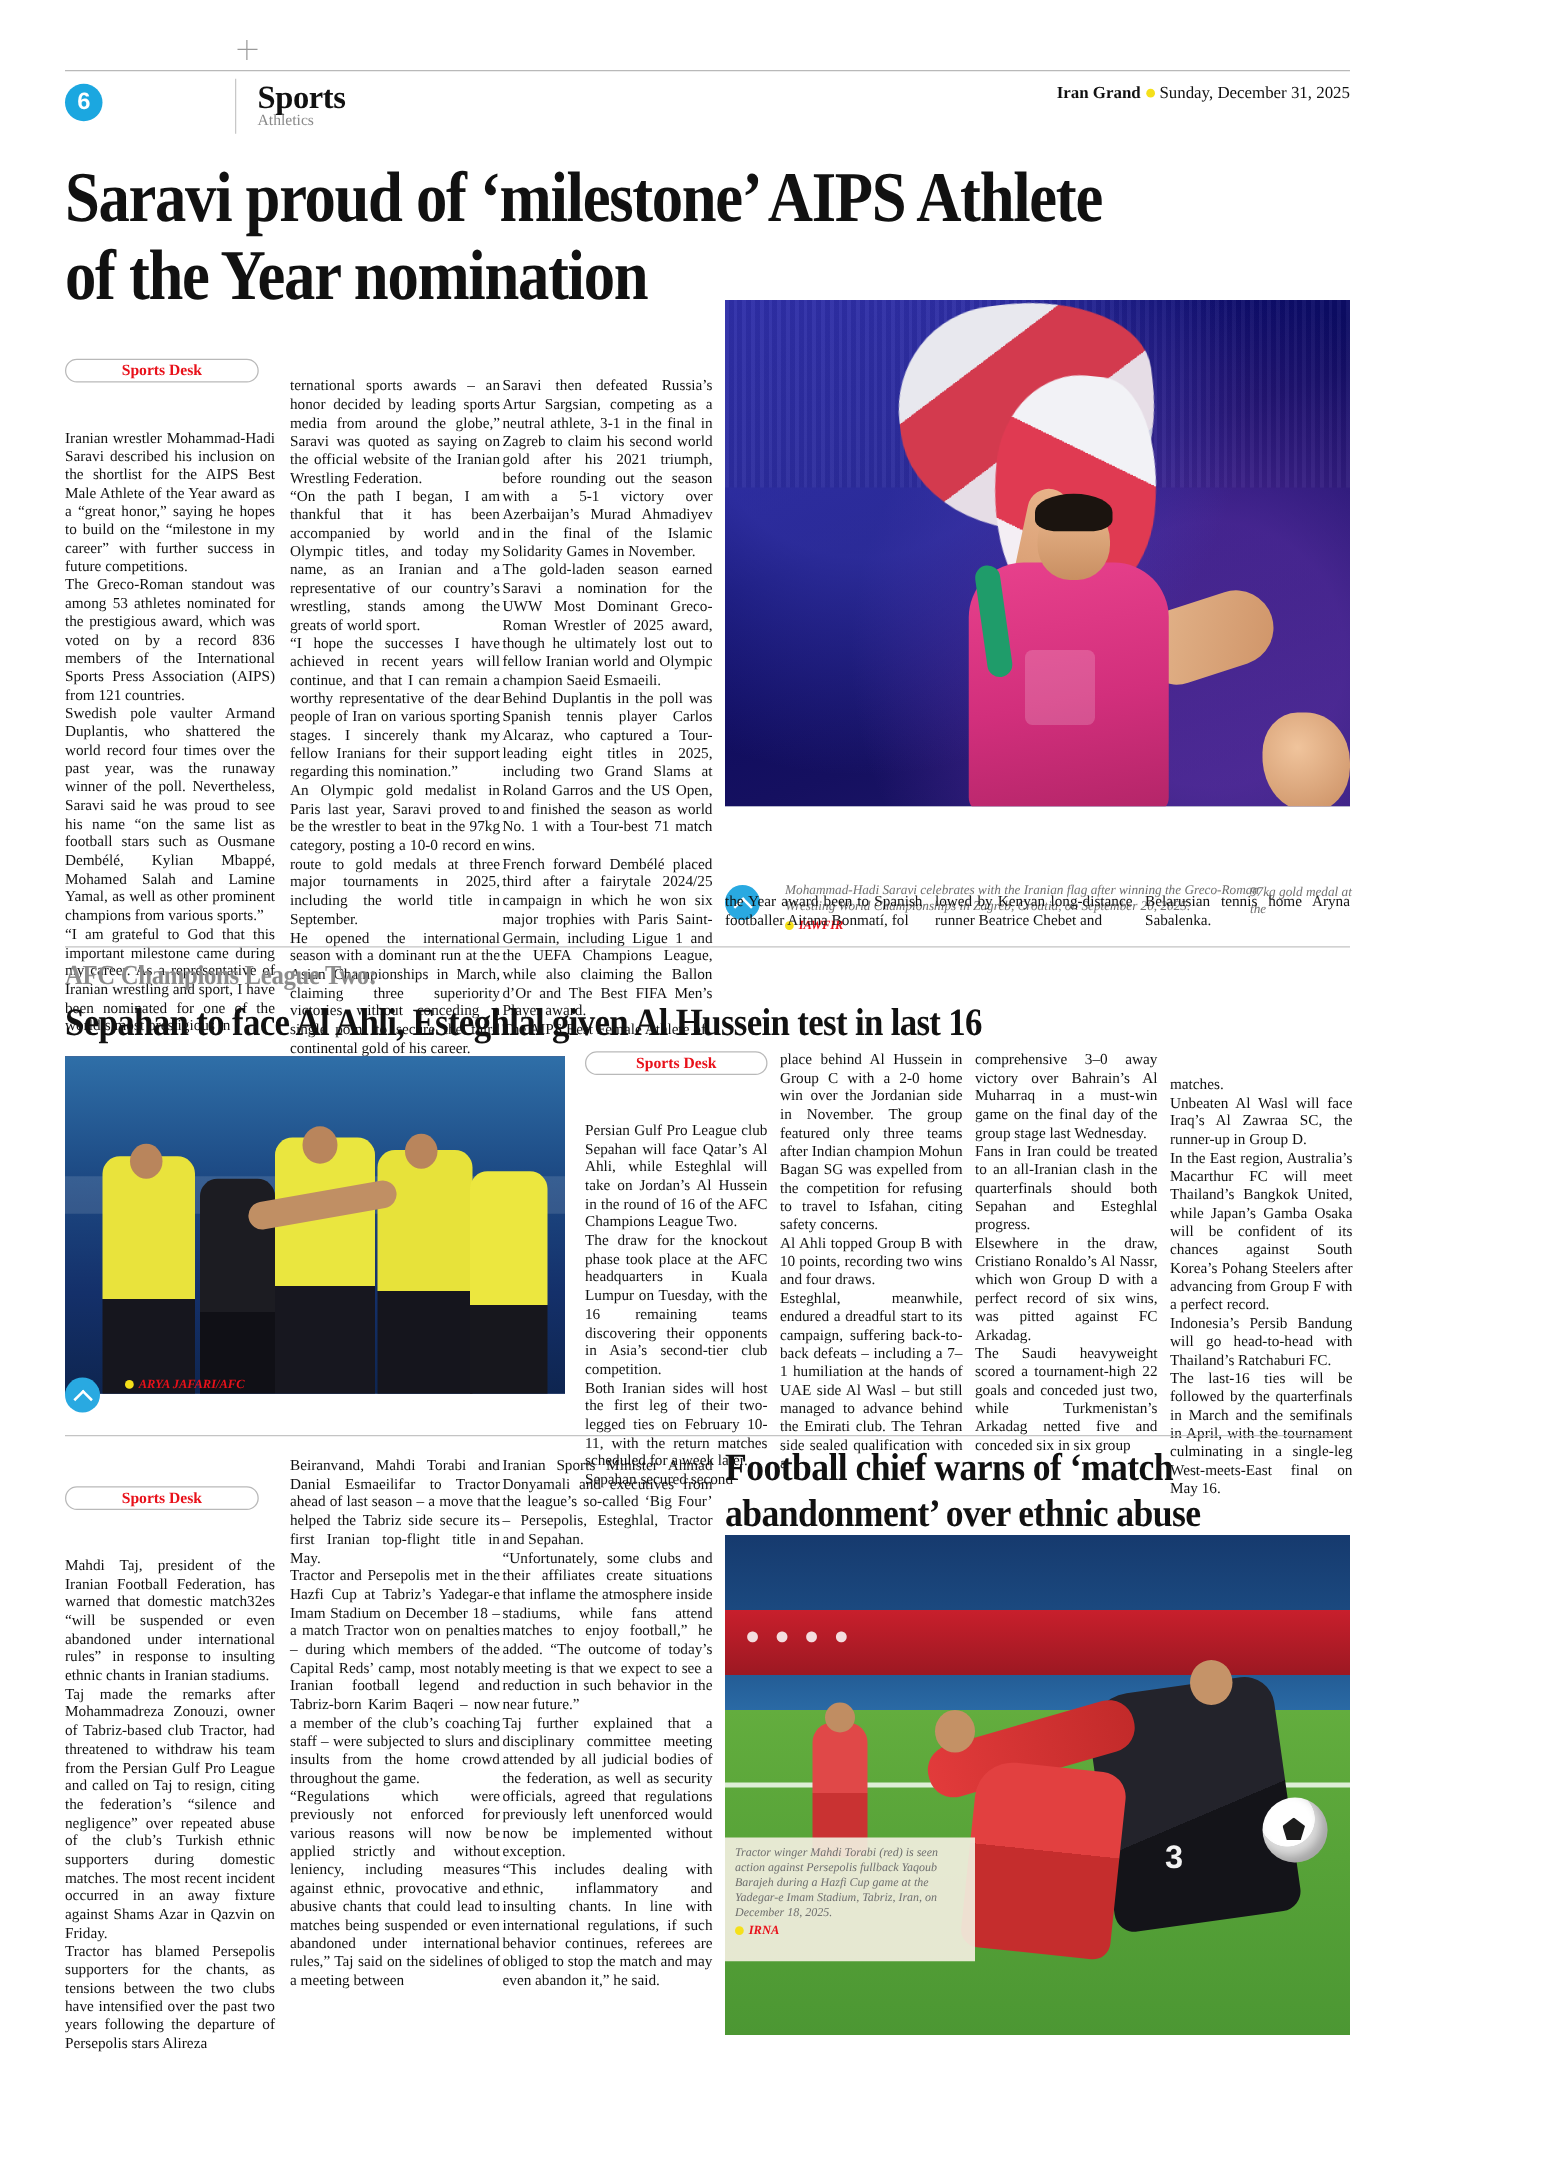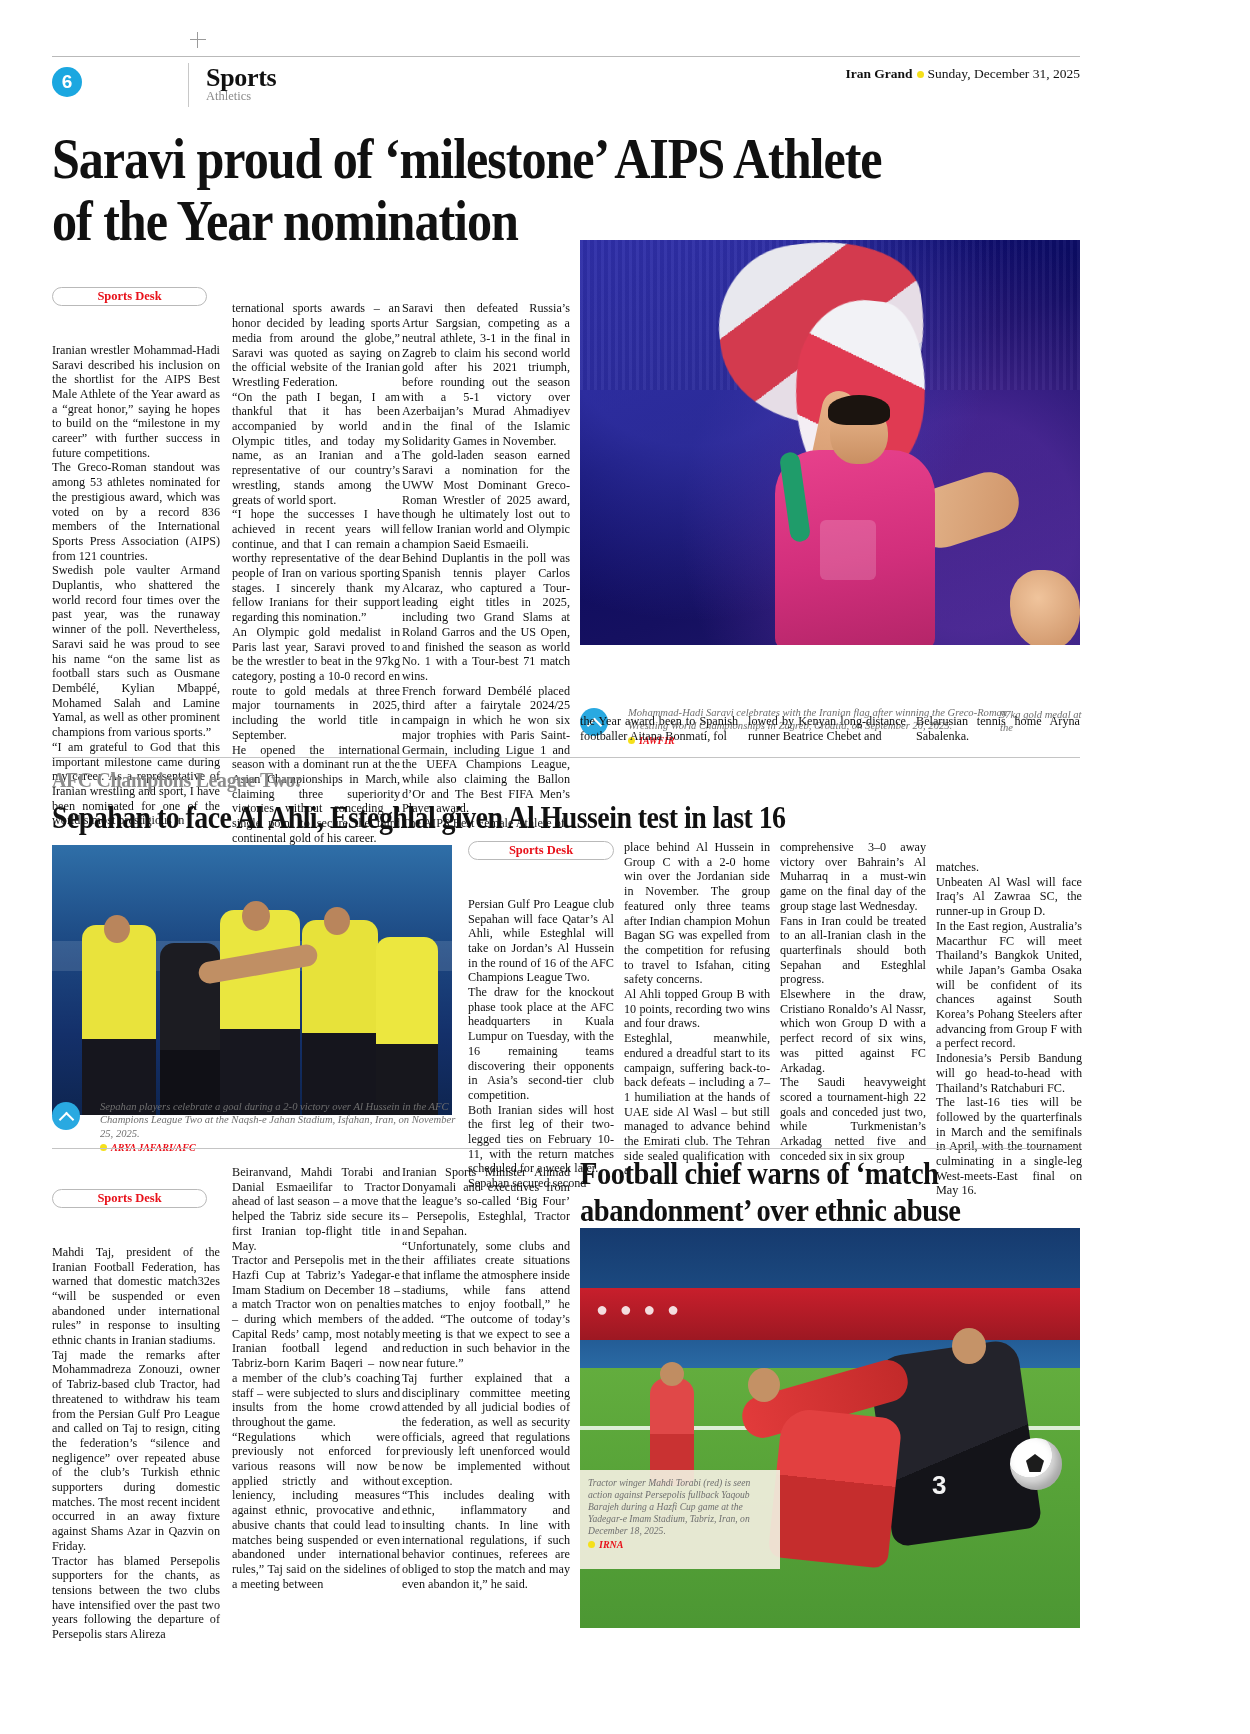--- a/index.html
+++ b/index.html
@@ -395,21 +395,20 @@
     <div class="ph2-p p-e"></div>
     <div class="ph2-head h-a"></div>
     <div class="ph2-head h-c"></div>
     <div class="ph2-head h-d"></div>
     <div class="ph2-arm"></div>
   </div>
 
   <div class="capblock" style="left:52px; top:1100px; width:410px;">
     <div class="cap-ico"></div>
     <div>
-      <div class="cap-txt">Sepahan players celebrate a goal during a 2-0 victory over Al Hussein in the AFC Champions League Two at the Naqsh-e Jahan Stadium, Isfahan, Iran, on November 25, 2025.</div>
       <div class="cap-credit">
         <span class="dot-yellow"></span>
         <span>ARYA JAFARI/AFC</span>
       </div>
     </div>
   </div>
 
   <div class="col" style="left:468px; top:812px; width:146px;">
     <span class="deskbadge" style="width:146px;">Sports Desk</span>
     <p>Persian Gulf Pro League club Sepahan will face Qa­tar’s Al Ahli, while Estegh­lal will take on Jordan’s Al Hussein in the round of 16 of the AFC Champions League Two.

